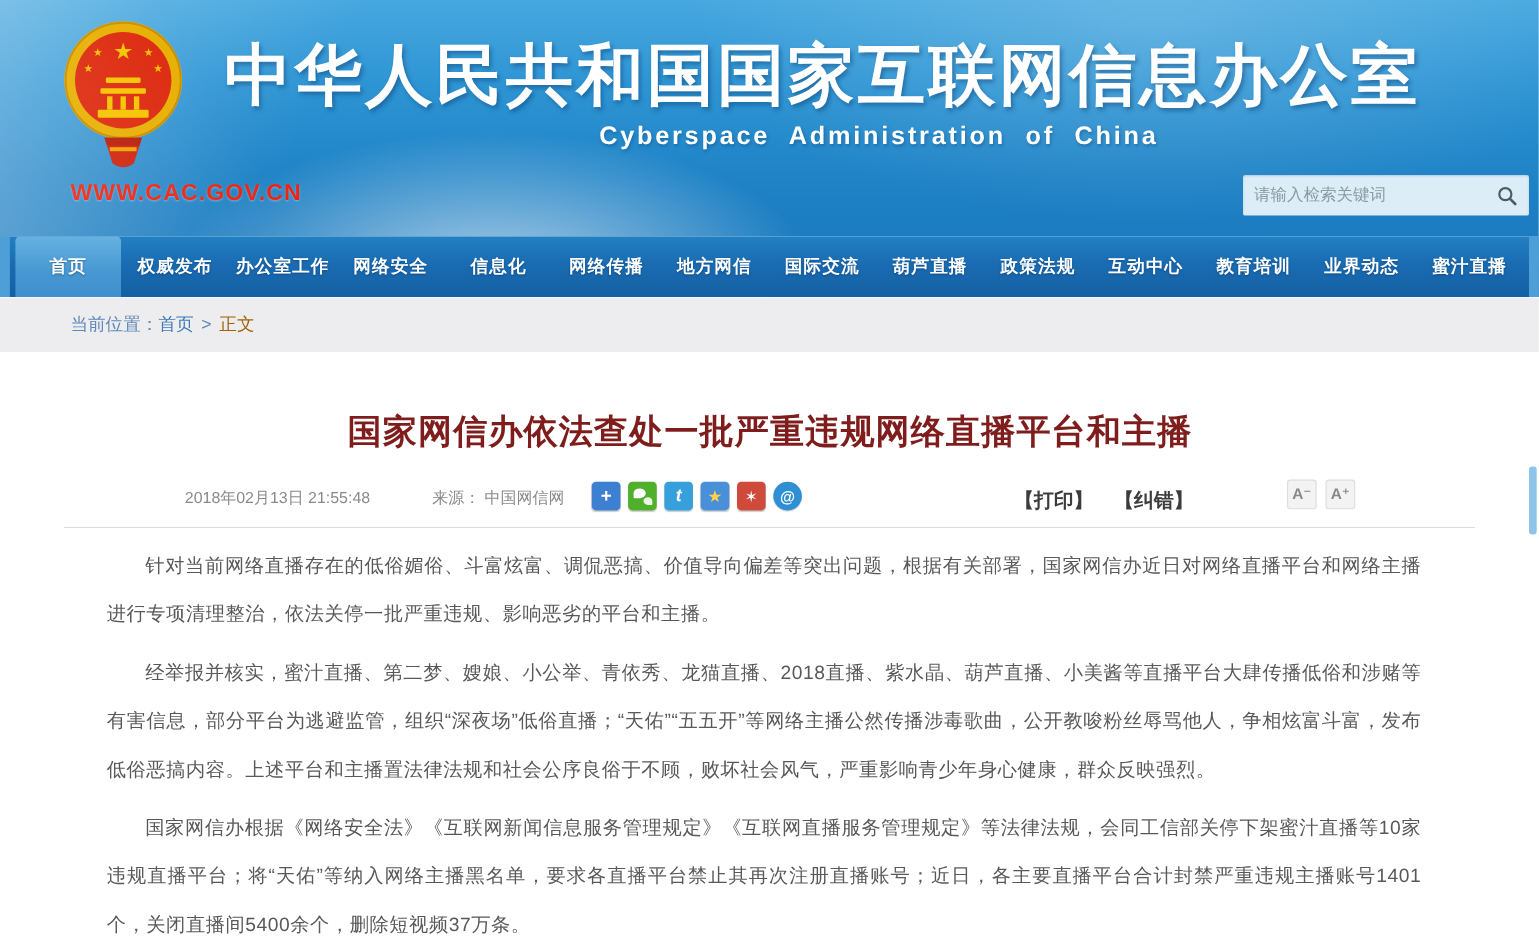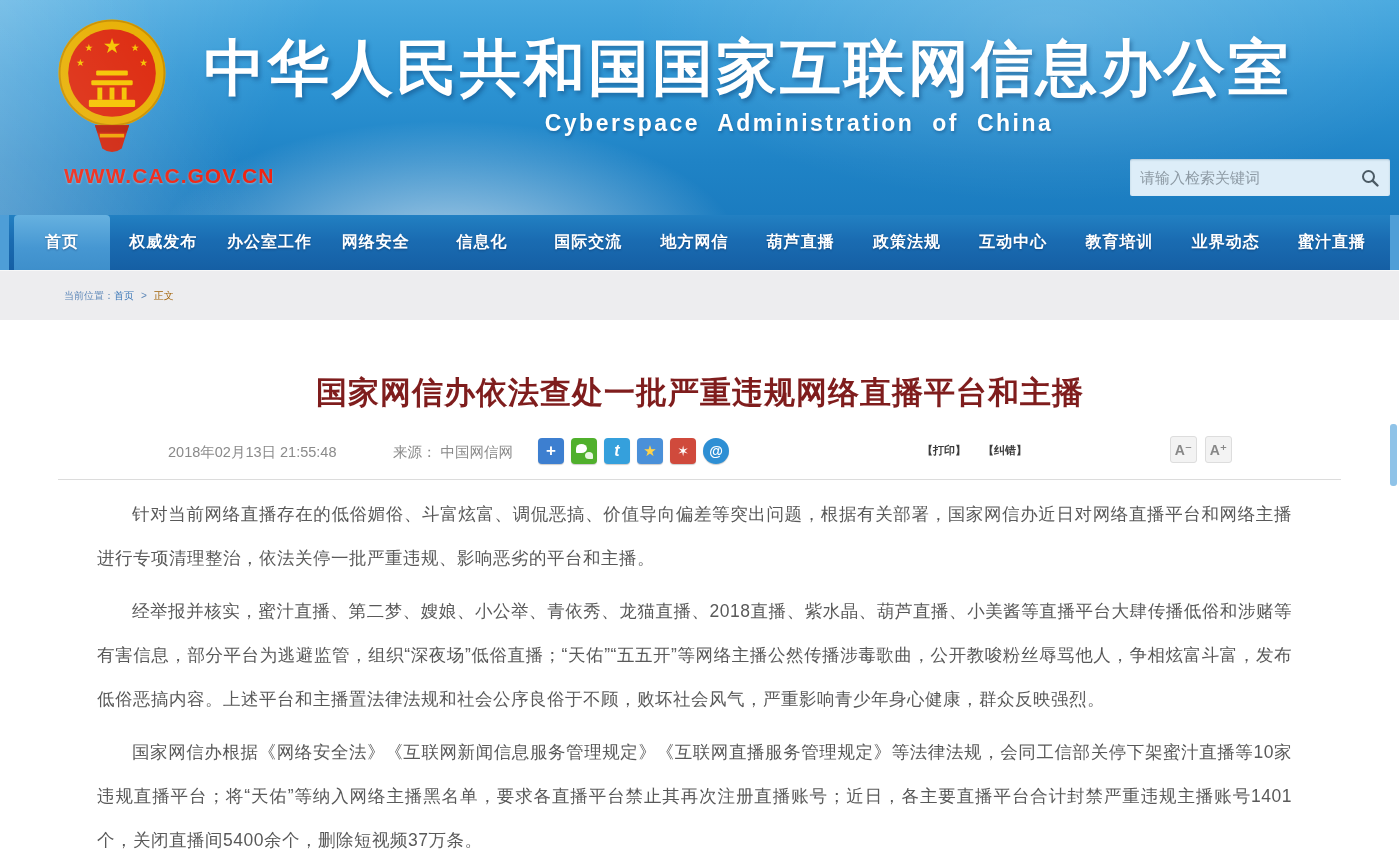--- a/index.html
+++ b/index.html
@@ -67,21 +67,21 @@
   }
   .edge-strip { position:absolute; width:9px; background:#4e9ed7; }
   .edge-strip.left { left:0; top:215px; height:105px; }
   .edge-strip.right { right:0; top:215px; height:55px; }
 
   
   .breadcrumb {
     position:absolute; top:270px; left:0; width:1399px; height:50px;
     background:#ededef; border-top:1px solid #f8f8f8;
     display:flex; align-items:center; padding-left:64px;
-    font-size:10px; color:#5e88b8;
+    font-size:16px; color:#5e88b8;
   }
   .breadcrumb a { color:#3e79b8; text-decoration:none; cursor:pointer; }
   .breadcrumb .sep { margin:0 7px; color:#5e88b8; }
   .breadcrumb .current { font-weight:normal; color:#a16207; }
 
   
   .article-title {
     position:absolute; top:372px; left:80px; width:1240px; text-align:center;
     font-size:31px; font-weight:bold; color:#7f1d1d; letter-spacing:1px;
   }
@@ -95,21 +95,21 @@
     box-shadow:0 1px 1px rgba(0,0,0,.2);
   }
   .ic-plus { background:#3d7fd0; }
   .ic-wechat { background:#50b02c; }
   .ic-wechat:before { content:""; position:absolute; left:5px; top:6px; width:11px; height:9px; background:#fff; border-radius:50% 50% 50% 10%; }
   .ic-wechat:after { content:""; position:absolute; right:4px; bottom:5px; width:8px; height:7px; background:#e9f7e2; border-radius:50% 50% 10% 50%; }
   .ic-weibo { background:#35a0dc; font-style:italic; font-size:16px; }
   .ic-qzone { background:#4a90d9; color:#ffd24a; font-size:15px; }
   .ic-sina { background:#d04a3c; font-size:14px; }
   .ic-qq { background:#2e8fd4; border-radius:13px; font-size:14px; }
-  .print-links { position:absolute; left:922px; top:7px; font-size:11px; color:#3c3c3c; font-weight:bold; }
+  .print-links { position:absolute; left:922px; top:7px; font-size:18px; color:#3c3c3c; font-weight:bold; }
   .print-links a { color:#3c3c3c; text-decoration:none; cursor:pointer; margin-right:14px; }
   .font-btns { position:absolute; right:48px; top:0; display:flex; gap:8px; }
   .font-btn {
     width:27px; height:27px; background:#f3f3f3; border:1px solid #ddd; border-radius:3px;
     font-size:14px; font-weight:bold; color:#888; display:flex; align-items:center; justify-content:center;
     cursor:pointer;
   }
   .meta-divider { position:absolute; top:479px; left:58px; width:1283px; border-top:1px solid #dcdcdc; }
   .scroll-thumb { position:absolute; right:2px; top:424px; width:7px; height:62px; background:#8fc3e8; border-radius:3px; }
 
@@ -161,22 +161,23 @@
       </span>
     </div>
   </header>
 
   <nav class="nav">
     <a class="nav-item active">首页</a>
     <a class="nav-item">权威发布</a>
     <a class="nav-item">办公室工作</a>
     <a class="nav-item">网络安全</a>
     <a class="nav-item">信息化</a>
+    <a class="nav-item">网络传播</a>
+    <a class="nav-item">地方网信</a>
     <a class="nav-item">国际交流</a>
-    <a class="nav-item">地方网信</a>
     <a class="nav-item">葫芦直播</a>
     <a class="nav-item">政策法规</a>
     <a class="nav-item">互动中心</a>
     <a class="nav-item">教育培训</a>
     <a class="nav-item">业界动态</a>
     <a class="nav-item">蜜汁直播</a>
   </nav>
   <div class="edge-strip left"></div>
   <div class="edge-strip right"></div>
 

